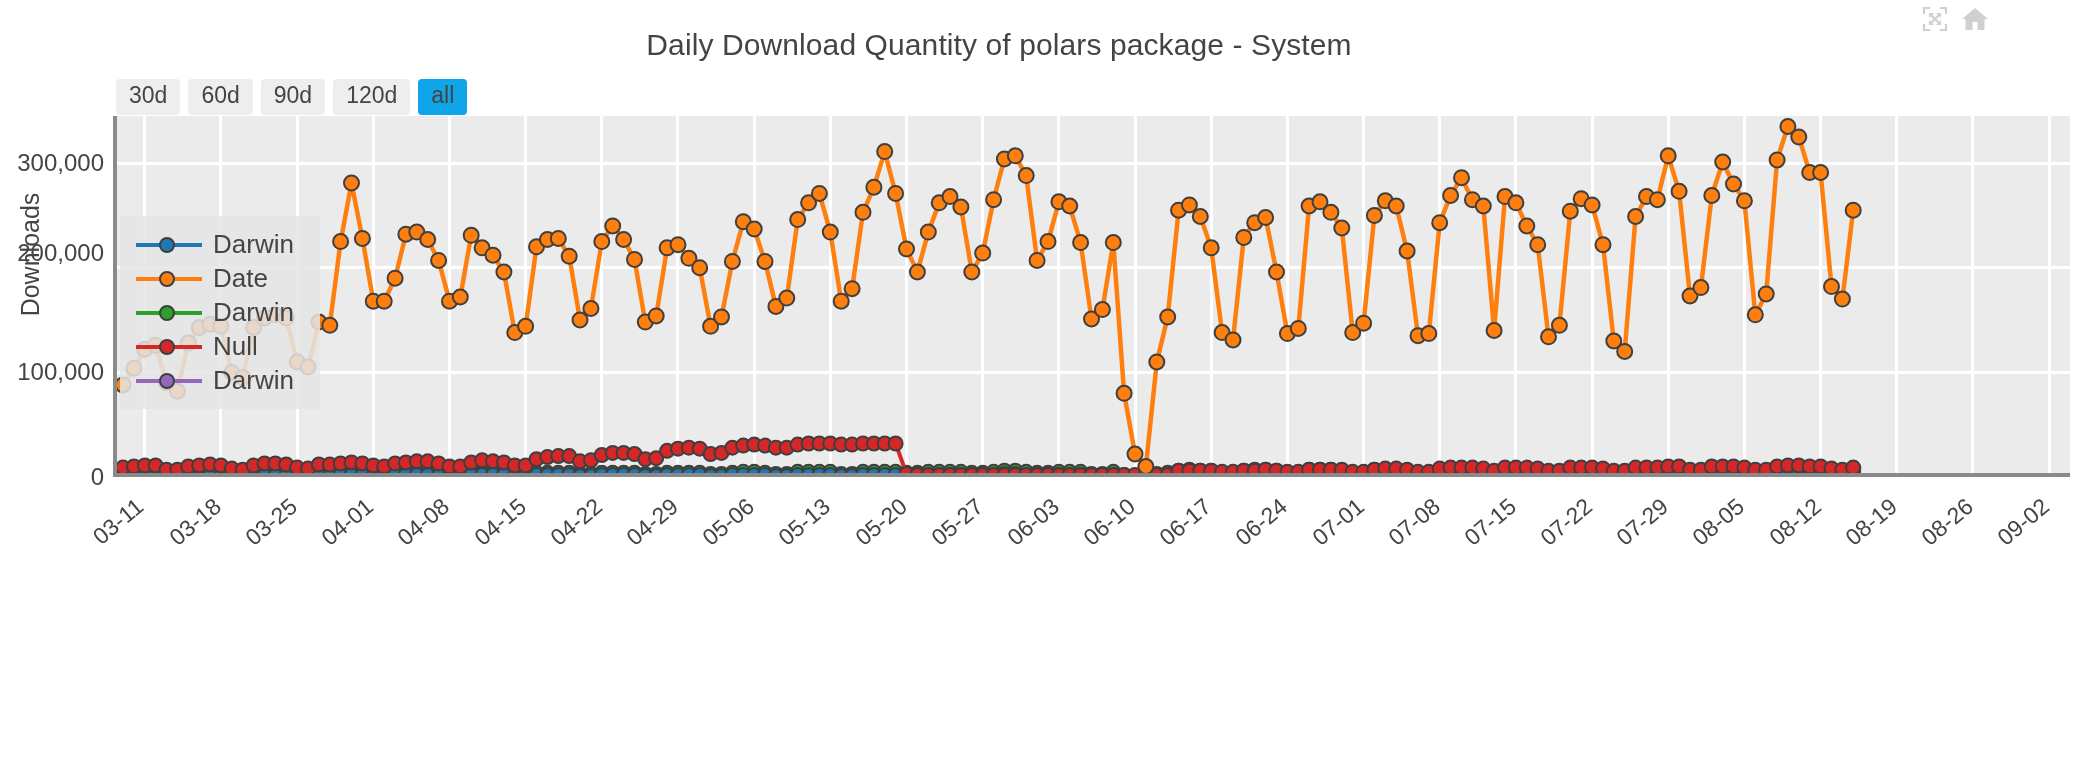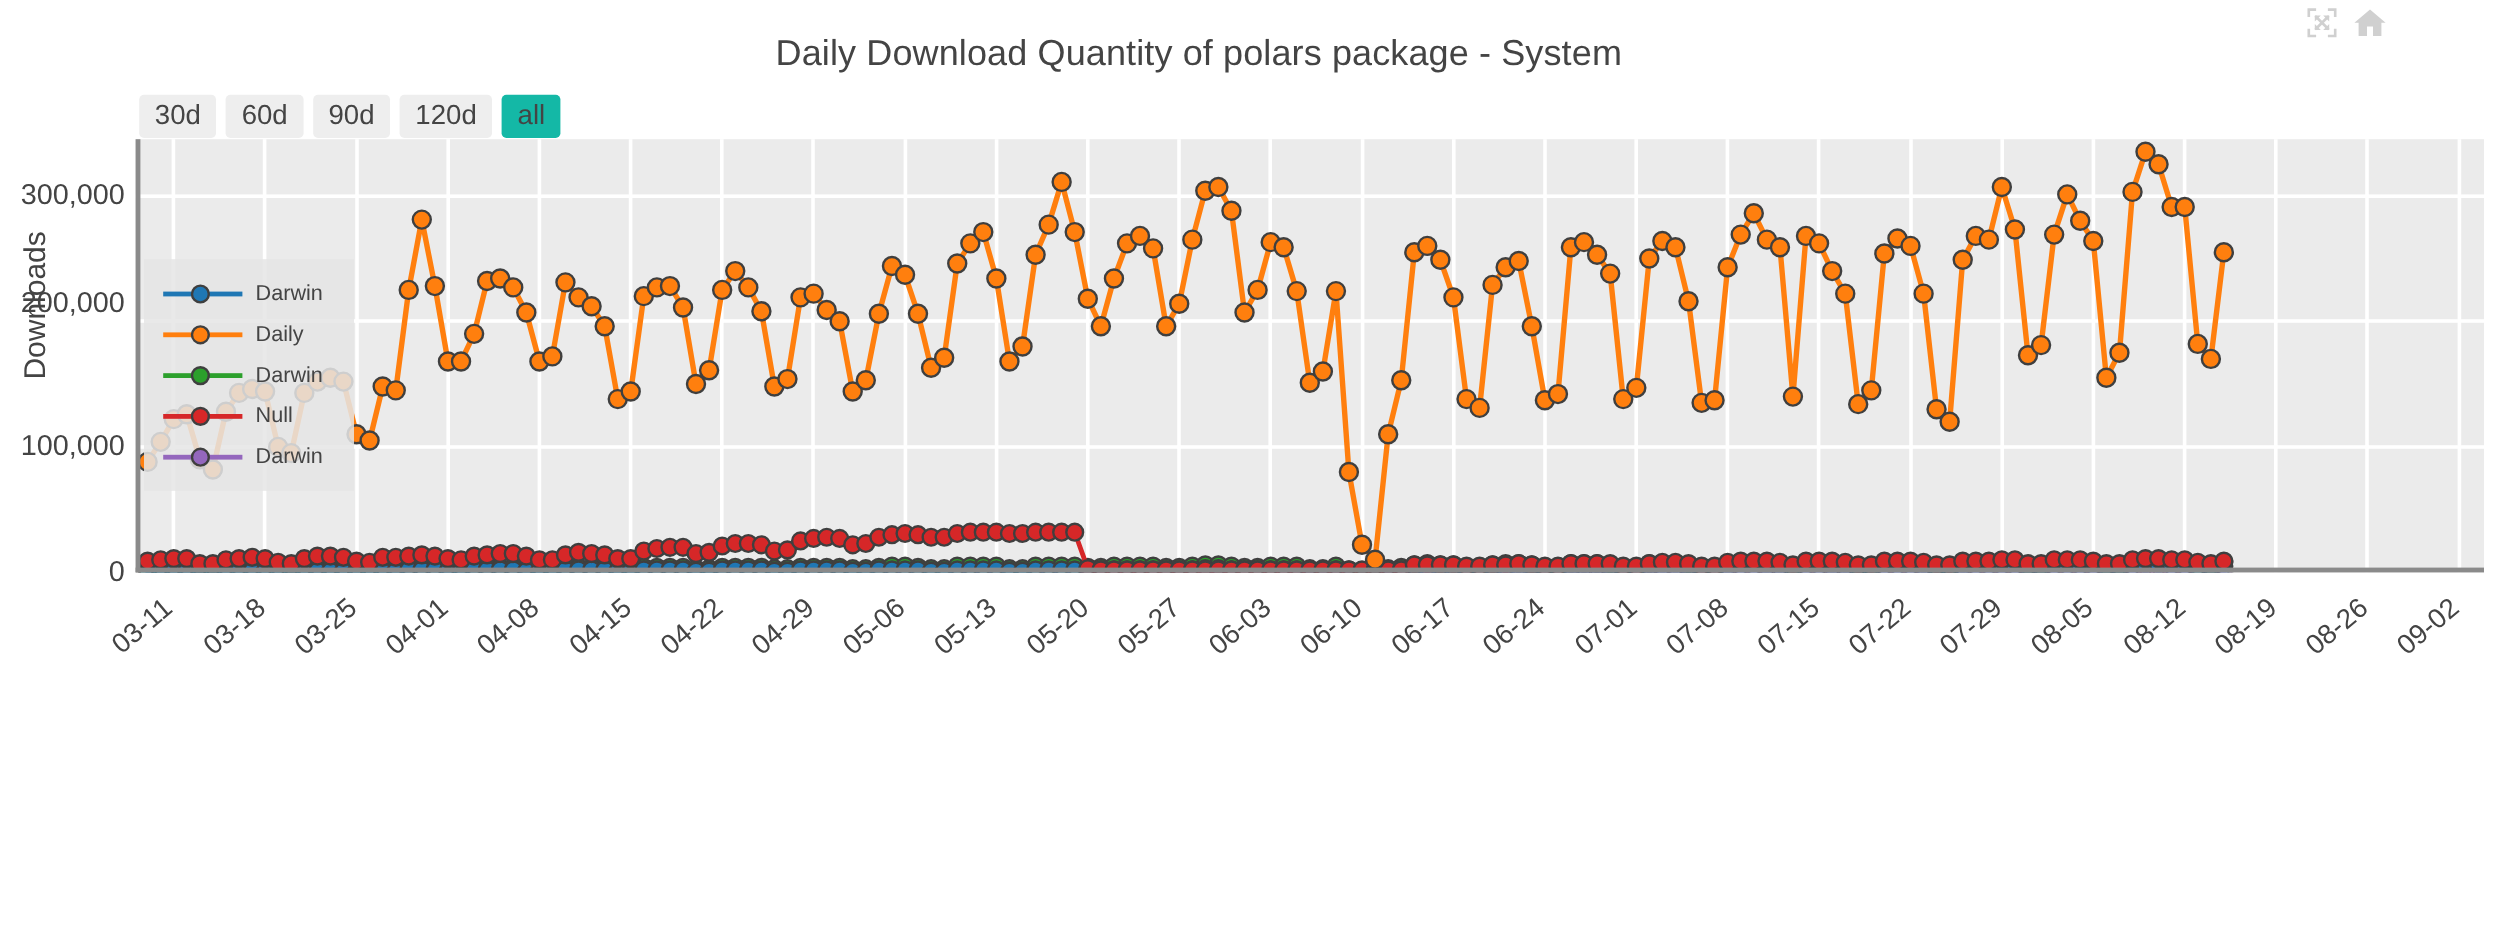--- a/index.html
+++ b/index.html
@@ -69,21 +69,21 @@
     border: none;
     border-radius: 4px;
     padding: 4px 13px 6px 13px;
     font-size: 23px;
     line-height: 1.12;
     font-family: "Liberation Sans", sans-serif;
     cursor: pointer;
     white-space: nowrap;
   }
   .range-btn.active {
-    background: #14b8a6;
+    background: #0ea5e9;
   }
 
   
   .plot-frame {
     position: absolute;
     left: 113px;
     top: 116px;
     width: 1957px;
     height: 361px;
   }
@@ -220,21 +220,21 @@
     position: absolute;
     left: 23px;
     top: 3px;
     width: 16px;
     height: 16px;
     border-radius: 50%;
     border: 2px solid #3f3f3f;
     box-sizing: border-box;
   }
   .legend-label {
-    font-size: 18px;
+    font-size: 26px;
     color: #444444;
     font-family: "Liberation Sans", sans-serif;
     white-space: nowrap;
   }
 
   
   .data-layer {
     position: absolute;
     left: 113px;
     top: 116px;
@@ -1189,21 +1189,21 @@
           <span class="legend-line" style="background: rgb(31, 119, 180);"></span>
           <span class="legend-dot" style="background: rgb(31, 119, 180);"></span>
         </span>
         <span class="legend-label">Darwin</span>
       </div>
       <div class="legend-item">
         <span class="legend-swatch">
           <span class="legend-line" style="background: rgb(255, 127, 14);"></span>
           <span class="legend-dot" style="background: rgb(255, 127, 14);"></span>
         </span>
-        <span class="legend-label">Daily</span>
+        <span class="legend-label">Date</span>
       </div>
       <div class="legend-item">
         <span class="legend-swatch">
           <span class="legend-line" style="background: rgb(44, 160, 44);"></span>
           <span class="legend-dot" style="background: rgb(44, 160, 44);"></span>
         </span>
         <span class="legend-label">Darwin</span>
       </div>
       <div class="legend-item">
         <span class="legend-swatch">

